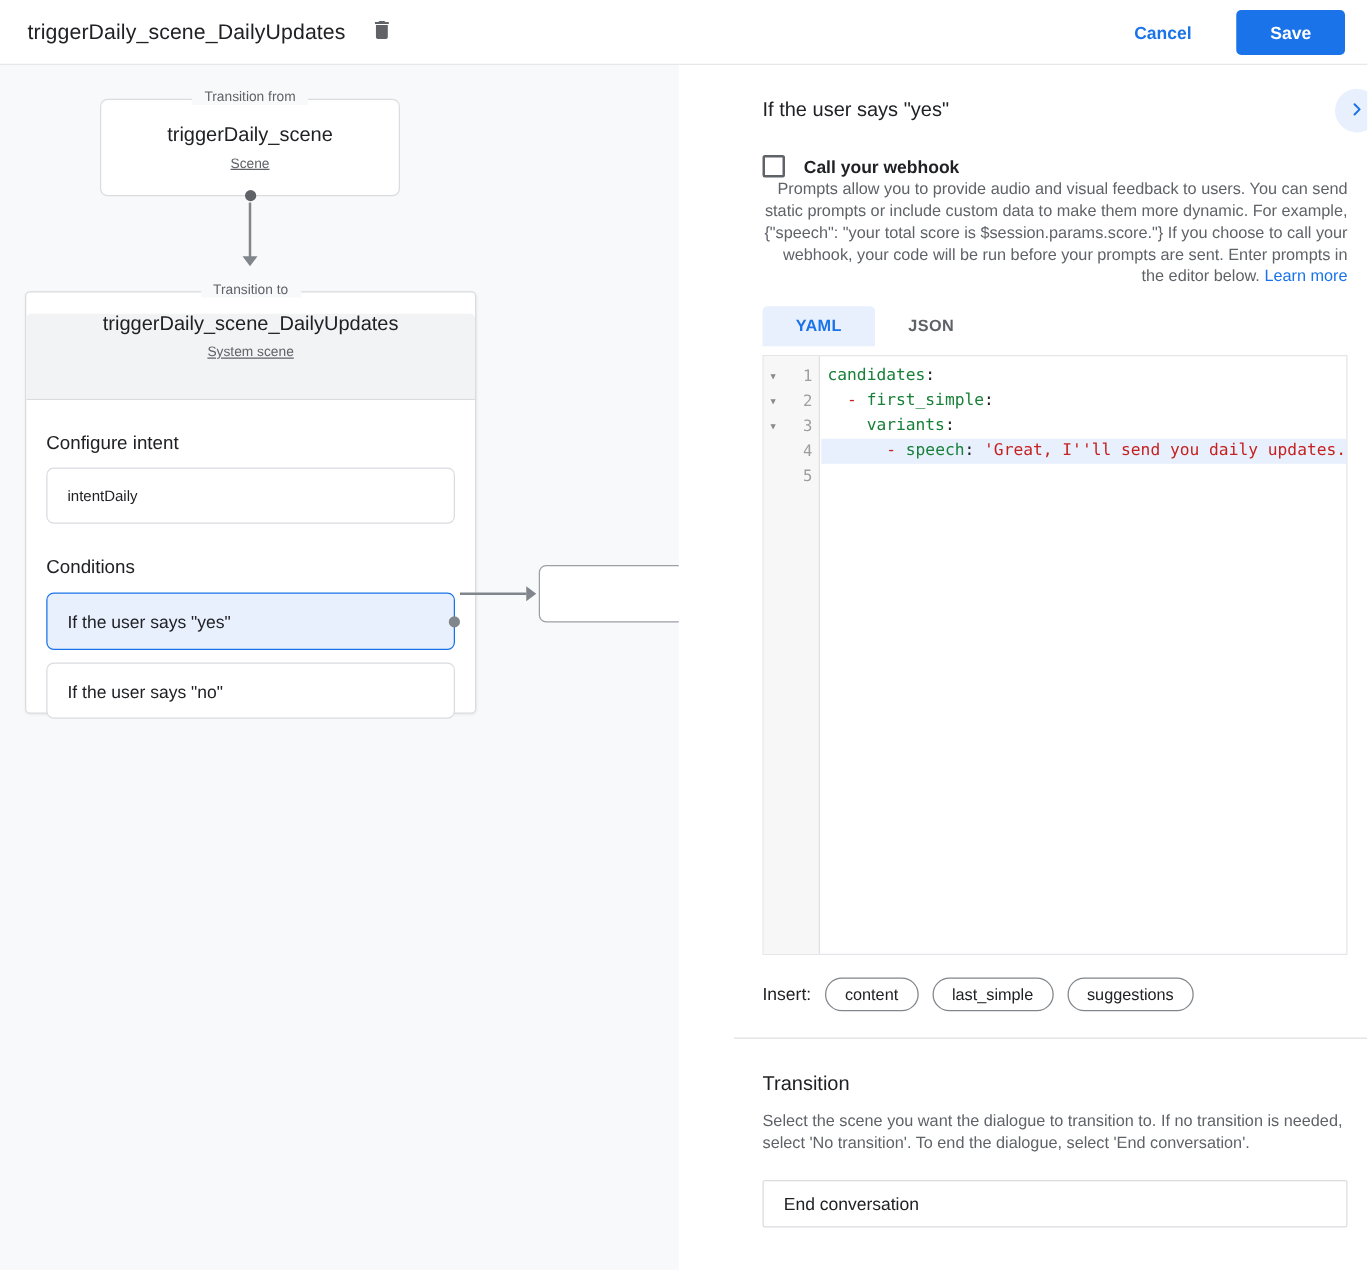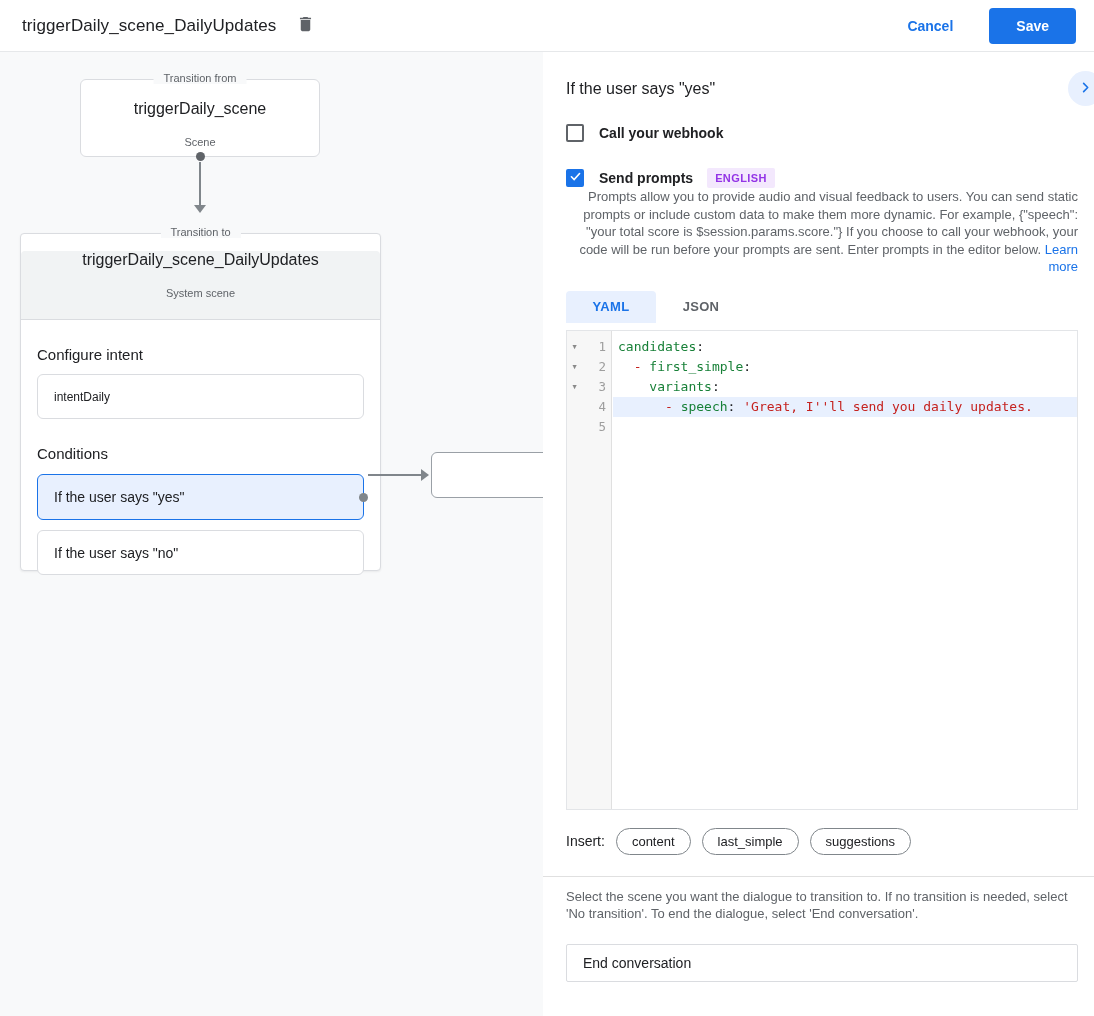--- a/index.html
+++ b/index.html
@@ -10,30 +10,30 @@
   .app-header { height:52px; display:flex; align-items:center; padding:0 16px;
     background:#fff; border-bottom:1px solid #e6e8ea; }
   .app-title { font-size:17px; color:#202124; margin-left:6px; letter-spacing:.1px; }
   .trash-btn { margin-left:20px; background:none; border:none; cursor:pointer; display:flex; align-items:center; }
   .hdr-spacer { flex:1; }
   .cancel-btn { background:none; border:none; color:#1a73e8; font-size:14px; font-weight:bold;
     font-family:inherit; cursor:pointer; padding:8px 10px; }
   .save-btn { background:#1a73e8; border:none; color:#fff; font-size:14px; font-weight:bold;
     font-family:inherit; border-radius:4px; padding:10px 27px; margin-left:26px; margin-right:2px; cursor:pointer; }
 
-  .main { display:flex; height:964px; }
+  .main { display:flex; height:964px;gap:44px; }
 
   
   .canvas { width:543px; flex:none; background:#f8f9fa; position:relative; overflow:hidden; }
   .node { position:absolute; background:#fff; border:1px solid #dadce0; border-radius:6px; }
   .legend { position:absolute; top:-8px; left:50%; transform:translateX(-50%); background:#f8f9fa;
     padding:0 10px; font-size:11px; color:#5f6368; white-space:nowrap; }
   .node-from { left:80px; top:27px; width:240px; height:78px; }
   .node-title { text-align:center; margin-top:20px; font-size:16px; color:#202124; }
-  .node-sub { text-align:center; margin-top:18px; font-size:11px; color:#5f6368; }
+  .node-sub { text-align:center; margin-top:7px; font-size:11px; color:#5f6368;text-decoration:underline; }
   .port-dot { position:absolute; width:9px; height:9px; border-radius:50%; background:#5f6368; }
   .dot-from { left:calc(50% - 4.5px); bottom:-5px; }
   .varrow-line { position:absolute; left:199px; top:110px; width:2px; height:44px; background:#80868b; }
   .varrow-head { position:absolute; left:194px; top:153px; width:0; height:0;
     border-left:6px solid transparent; border-right:6px solid transparent; border-top:8px solid #80868b; }
 
   .node-to { left:20px; top:181px; width:361px; height:338px; border-radius:4px;
     box-shadow:0 1px 2px rgba(60,64,67,.08); }
   .node-to-header { background:#f1f3f4; border-bottom:1px solid #dadce0; height:69px; border-radius:4px 4px 0 0; }
   .node-to-header .node-title { margin-top:17px; }
@@ -171,31 +171,20 @@
     </button>
 
     <div class="detail-inner">
       <div class="panel-title">If the user says "yes"</div>
 
       <div class="cb-row">
         <div class="checkbox"></div>
         <div class="cb-label">Call your webhook</div>
       </div>
 
-      <div class="cb-row">
-        <div class="checkbox checked">
-          <span>
-            <svg width="13" height="13" viewBox="0 0 24 24">
-                <path d="M4.5 12.5l5 5 10-11" stroke="#fff" stroke-width="3" fill="none" stroke-linecap="round"></path>
-              </svg>
-          </span>
-        </div>
-        <div class="cb-label">Send prompts</div>
-        <div class="lang-badge">ENGLISH</div>
-      </div>
 
       <div class="desc">
         <span>Prompts allow you to provide audio and visual feedback to users. You can send static prompts or include custom data to make them more dynamic. For example, {"speech": "your total score is $session.params.score."} If you choose to call your webhook, your code will be run before your prompts are sent. Enter prompts in the editor below.</span>
         <a class="link">Learn more</a>
       </div>
 
       <div class="tabs">
         <button class="tab active">YAML</button>
         <button class="tab">JSON</button>
       </div>
@@ -243,20 +232,21 @@
 
       <div class="insert-row">
         <span class="insert-label">Insert:</span>
         <span><button class="chip">content</button><button class="chip">last_simple</button><button class="chip">suggestions</button></span>
       </div>
     </div>
 
     <div class="section-divider"></div>
 
     <div class="detail-inner">
+      <div class="transition-title">Transition</div>
       <div class="transition-desc">Select the scene you want the dialogue to transition to. If no transition is needed, select 'No transition'. To end the dialogue, select 'End conversation'.</div>
       <div class="select-box">
         <span>End conversation</span>
 
       </div>
     </div>
 
   </div>
 </div>
 

